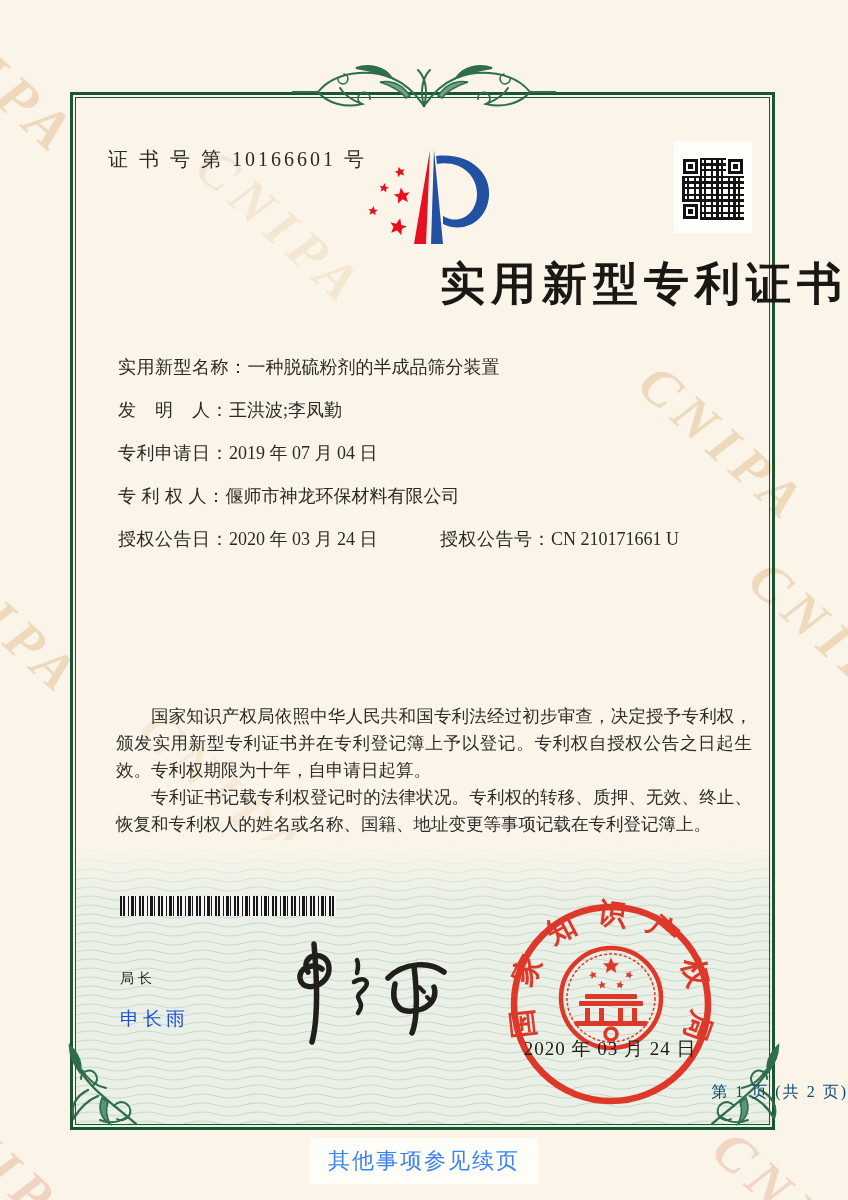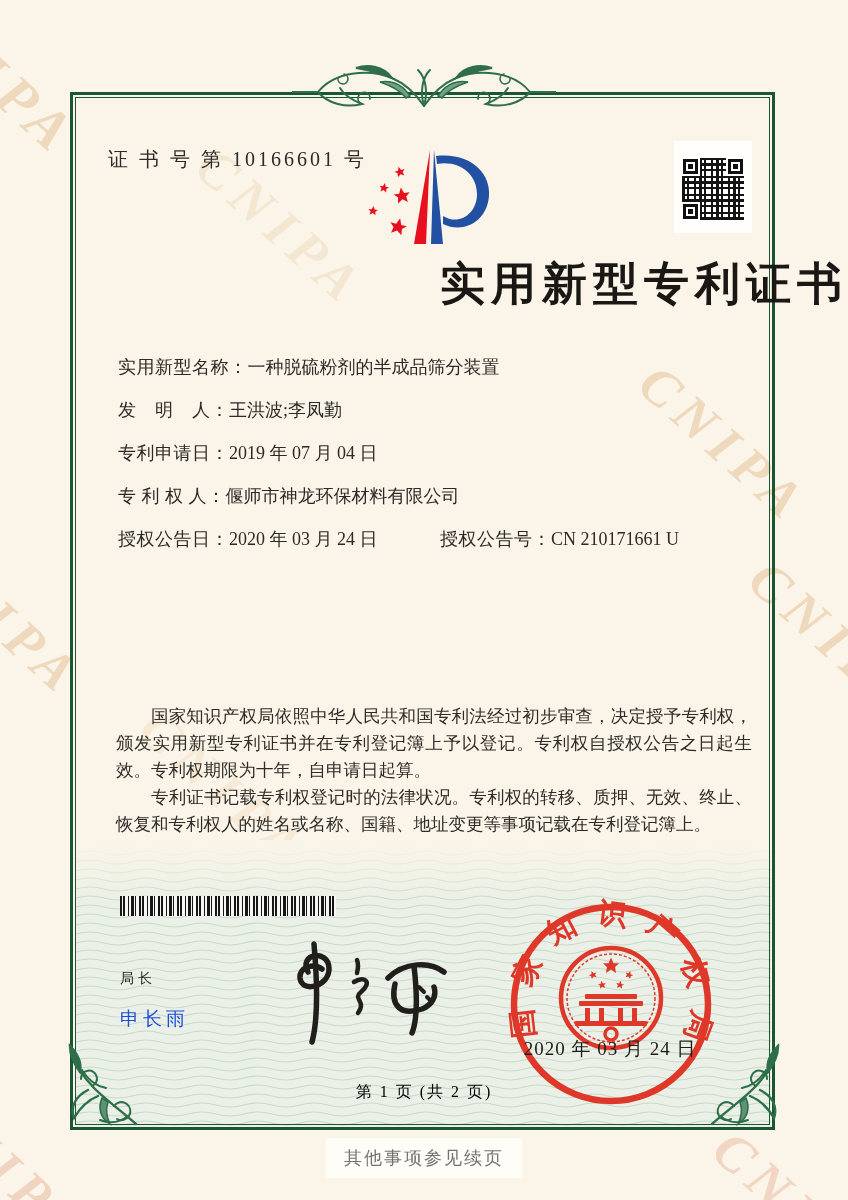--- a/index.html
+++ b/index.html
@@ -69,26 +69,26 @@
   }
   .official-title{position:absolute;left:120px;top:970px;font-size:14px;letter-spacing:4px;color:#27261f;}
   .official-name{position:absolute;left:120px;top:1006px;font-size:19px;letter-spacing:4px;color:#1d4ed8;}
   .signature{position:absolute;left:262px;top:938px;}
   .seal{position:absolute;left:505px;top:898px;}
   .seal-date{
     position:absolute;left:520px;top:1036px;width:180px;text-align:center;
     font-size:19px;color:#1d1c18;letter-spacing:1px;
   }
   .page-no{
-    position:absolute;left:0;right:0;top:1082px;text-align:center;
-    font-size:16px;letter-spacing:2px;color:#000000;
+    position:absolute;left:0;right:0;top:1082px;text-align:right;
+    font-size:16px;letter-spacing:2px;color:#0c4a6e;
   }
   .note-box{
     position:absolute;left:50%;transform:translateX(-50%);top:1138px;
-    background:#fefdf8;padding:8px 18px;font-size:18px;letter-spacing:2px;color:#737373;
+    background:#fefdf8;padding:8px 18px;font-size:22px;letter-spacing:2px;color:#3b82f6;
   }
 </style>
 </head>
 <body>
 
 <div class="page">
 
   <div class="wm" style="left:-70px;top:-26px;font-size:58px">CNIPA</div>
   <div class="wm" style="left:225px;top:135px;opacity:.5">CNIPA</div>
   <div class="wm" style="left:668px;top:352px">CNIPA</div>

